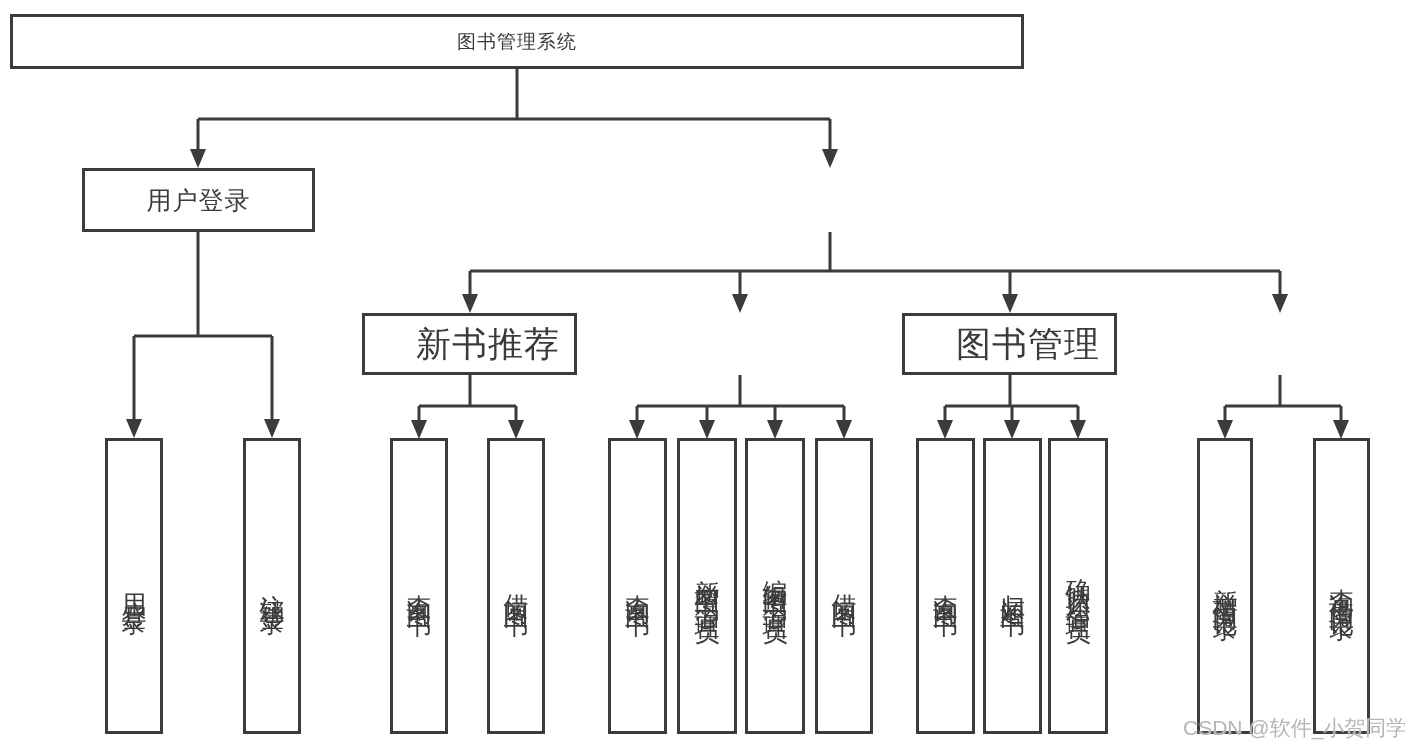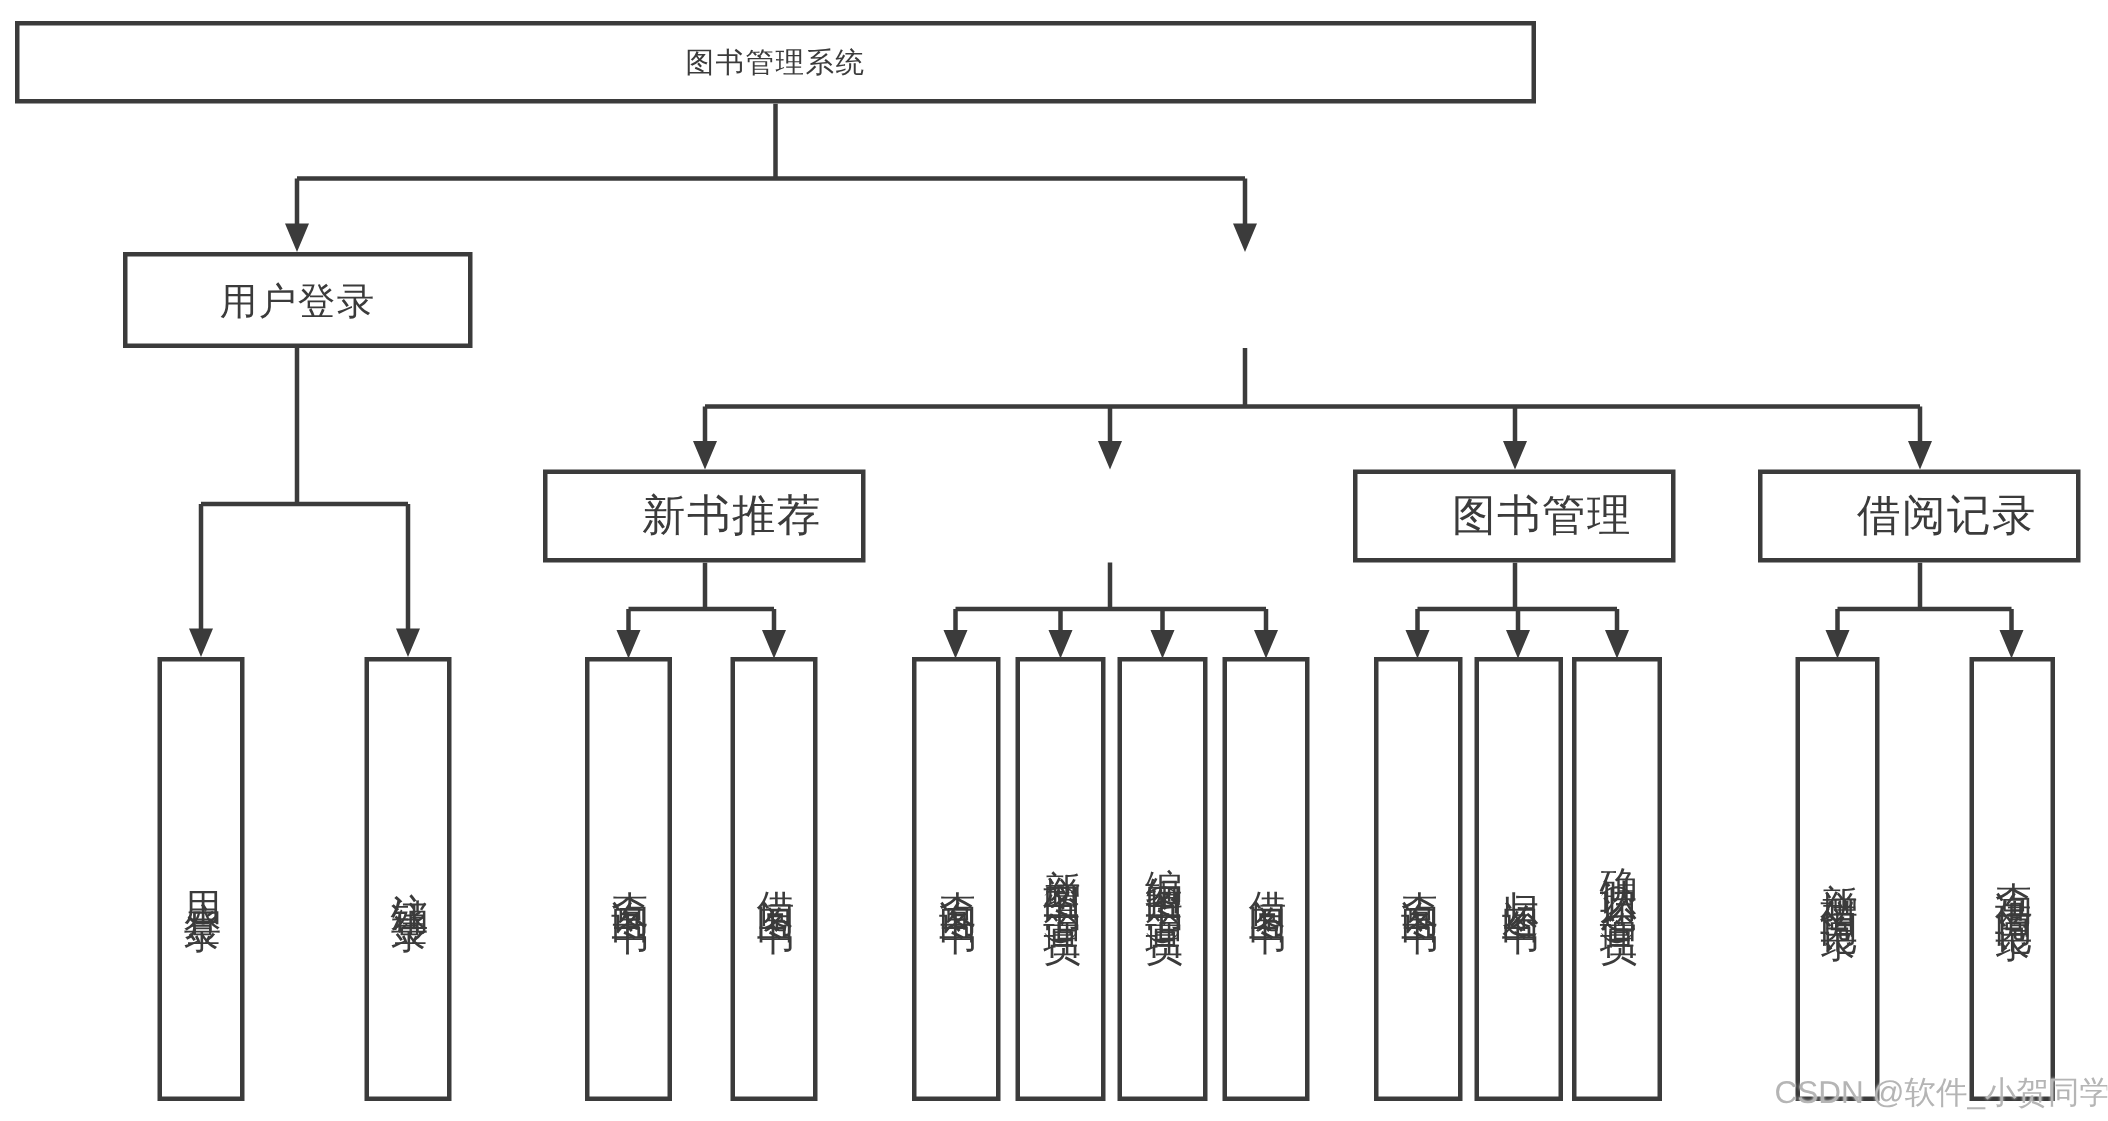--- a/index.html
+++ b/index.html
@@ -39,21 +39,21 @@
     border: 3px solid var(--line);
     color: var(--text);
     display: flex;
     align-items: center;
     justify-content: center;
     text-align: left;
   }
   .hbox span { white-space: nowrap; }
   .root-box span  { font-size: 19px; letter-spacing: 1px; }
   .l2-box span    { font-size: 25px; letter-spacing: 1px; }
-  .l3-box span    { font-size: 29px; letter-spacing: 1px; margin-left: 37px; }
+  .l3-box span    { font-size: 35px; letter-spacing: 1px; margin-left: 37px; }
   .vbox span {
     writing-mode: vertical-rl;
     text-orientation: mixed;
     font-size: 25px;
     letter-spacing: 6px;
     line-height: 1;
   }
   .watermark {
     position: absolute;
     left: 1183px;
@@ -107,23 +107,20 @@
   <div class="node hbox l2-box" style="left:82px;top:168px;width:233px;height:64px">
     <span>用户登录</span>
   </div>
 
   <div class="node hbox l3-box" style="left:362px;top:313px;width:215px;height:62px">
     <span>新书推荐</span>
   </div>
   <div class="node hbox l3-box" style="left:902px;top:313px;width:215px;height:62px">
     <span>图书管理</span>
   </div>
-  <div class="node hbox l3-box" style="left:1172px;top:313px;width:215px;height:62px">
-    <span>借阅记录</span>
-  </div>
 
   <div class="node vbox" style="left:105px;top:438px;width:58px;height:296px">
     <span>用户登录</span>
   </div>
   <div class="node vbox" style="left:243px;top:438px;width:58px;height:296px">
     <span>注销登录</span>
   </div>
 
   <div class="node vbox" style="left:390px;top:438px;width:58px;height:296px">
     <span>查询图书</span>

